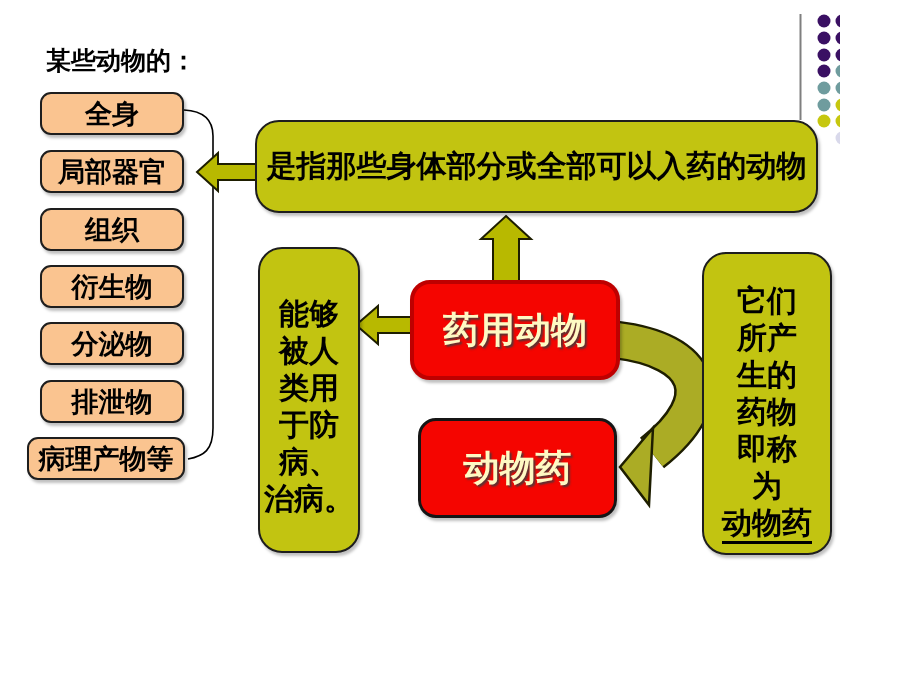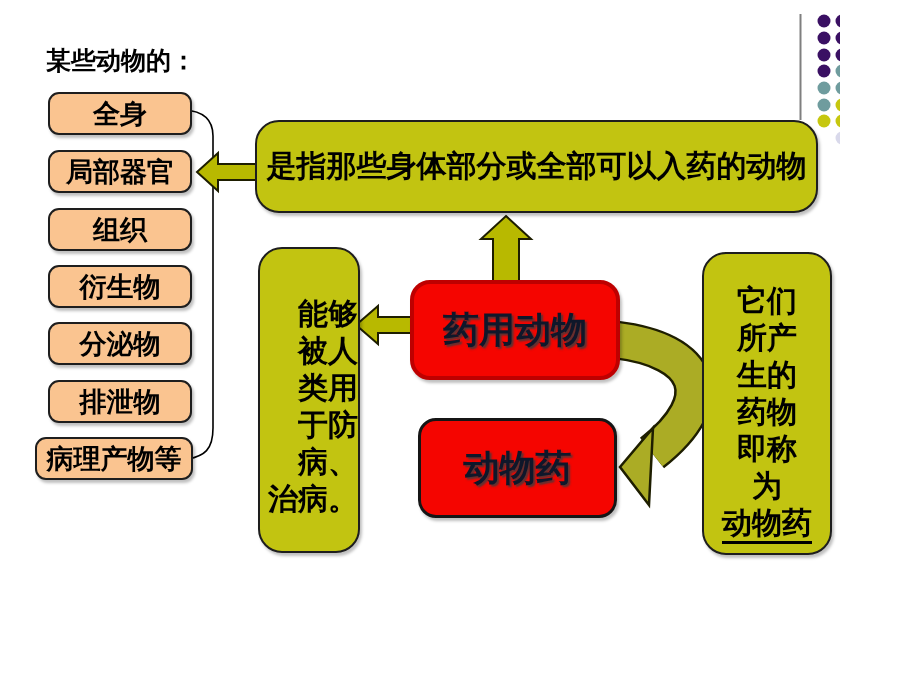--- a/index.html
+++ b/index.html
@@ -13,34 +13,34 @@
     font-size:25px; font-weight:bold; color:#000;
   }
   .box {
     position:absolute; z-index:2; box-sizing:border-box;
     border:2px solid #1e1e1e; font-weight:bold; color:#000;
     display:flex; align-items:center; justify-content:center;
     box-shadow:2px 3px 3px rgba(0,0,0,0.25);
   }
   .part {
     left:40px; width:144px; height:43px; background:#FAC490;
-    border-radius:11px; font-size:27px;margin-left:8px;
+    border-radius:11px; font-size:27px;
   }
   .part.wide { left:27px; width:158px;text-align:center; }
   .definition {
     left:255px; top:120px; width:563px; height:93px; background:#C2C411;
     border-radius:24px; font-size:30px; white-space:nowrap;
   }
   .note {
     background:#C2C411; border-radius:24px; font-size:30px; font-weight:bold;
     display:block; text-align:center; line-height:37px;
   }
-  .note-left  { left:258px; top:247px; width:102px; height:306px; padding-top:46px;text-align:right; }
+  .note-left  { left:258px; top:247px; width:102px; height:306px; padding-top:46px; }
   .note-right { left:702px; top:252px; width:130px; height:303px; padding-top:28px; }
-  .redbox { background:#F50500; color:#0f172a; font-size:36px;
+  .redbox { background:#F50500; color:#fef9c3; font-size:36px;
             text-shadow:2px 2px 2px rgba(60,60,60,0.85); }
   .red1 { left:410px; top:280px; width:210px; height:100px;
           border:4px solid #BE0000; border-radius:20px; }
   .red2 { left:418px; top:418px; width:199px; height:100px;
           border:3px solid #151515; border-radius:18px; }
   .uline { border-bottom:3px solid #000; padding-bottom:1px; }
 </style>
 </head>
 <body>
 

